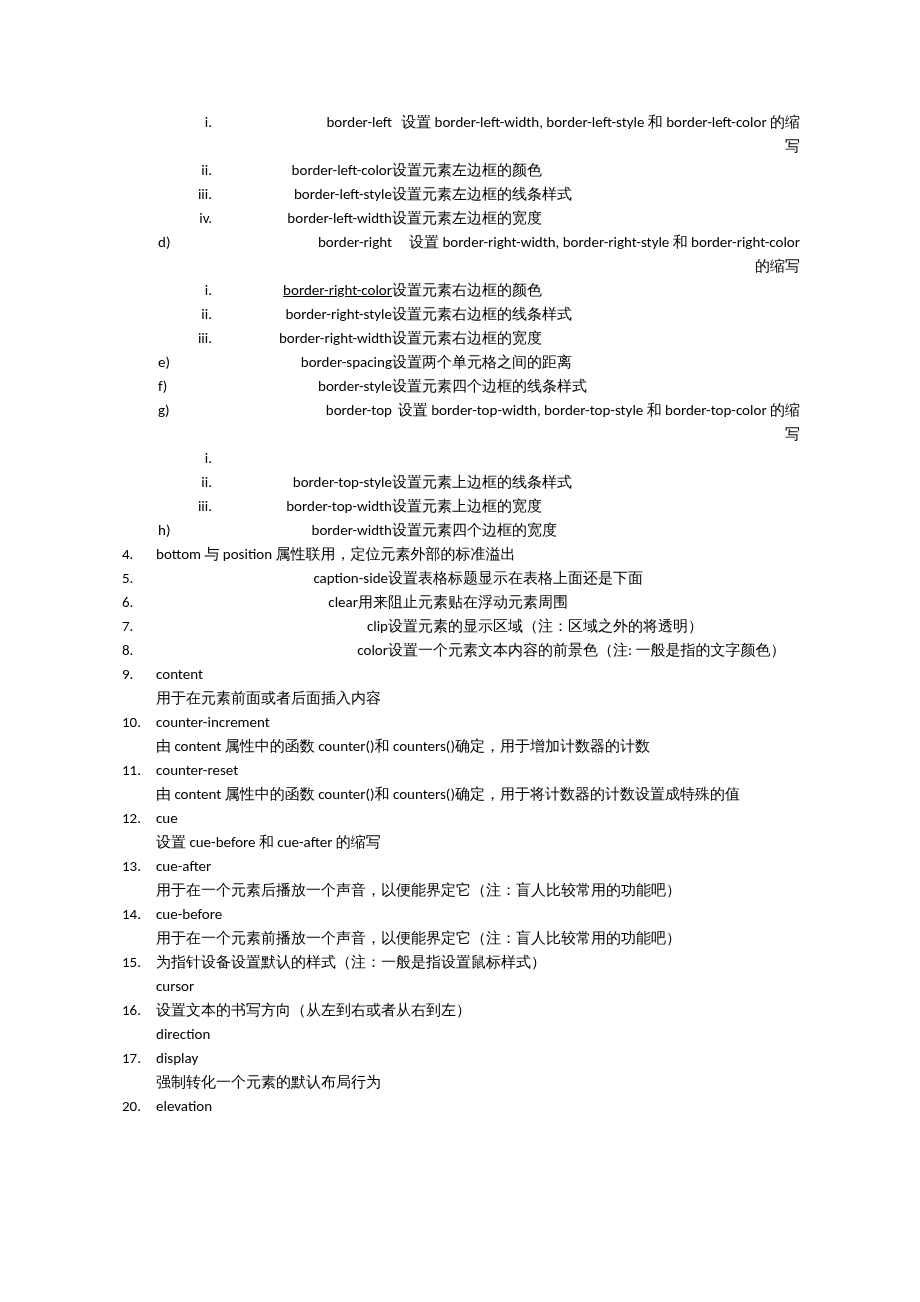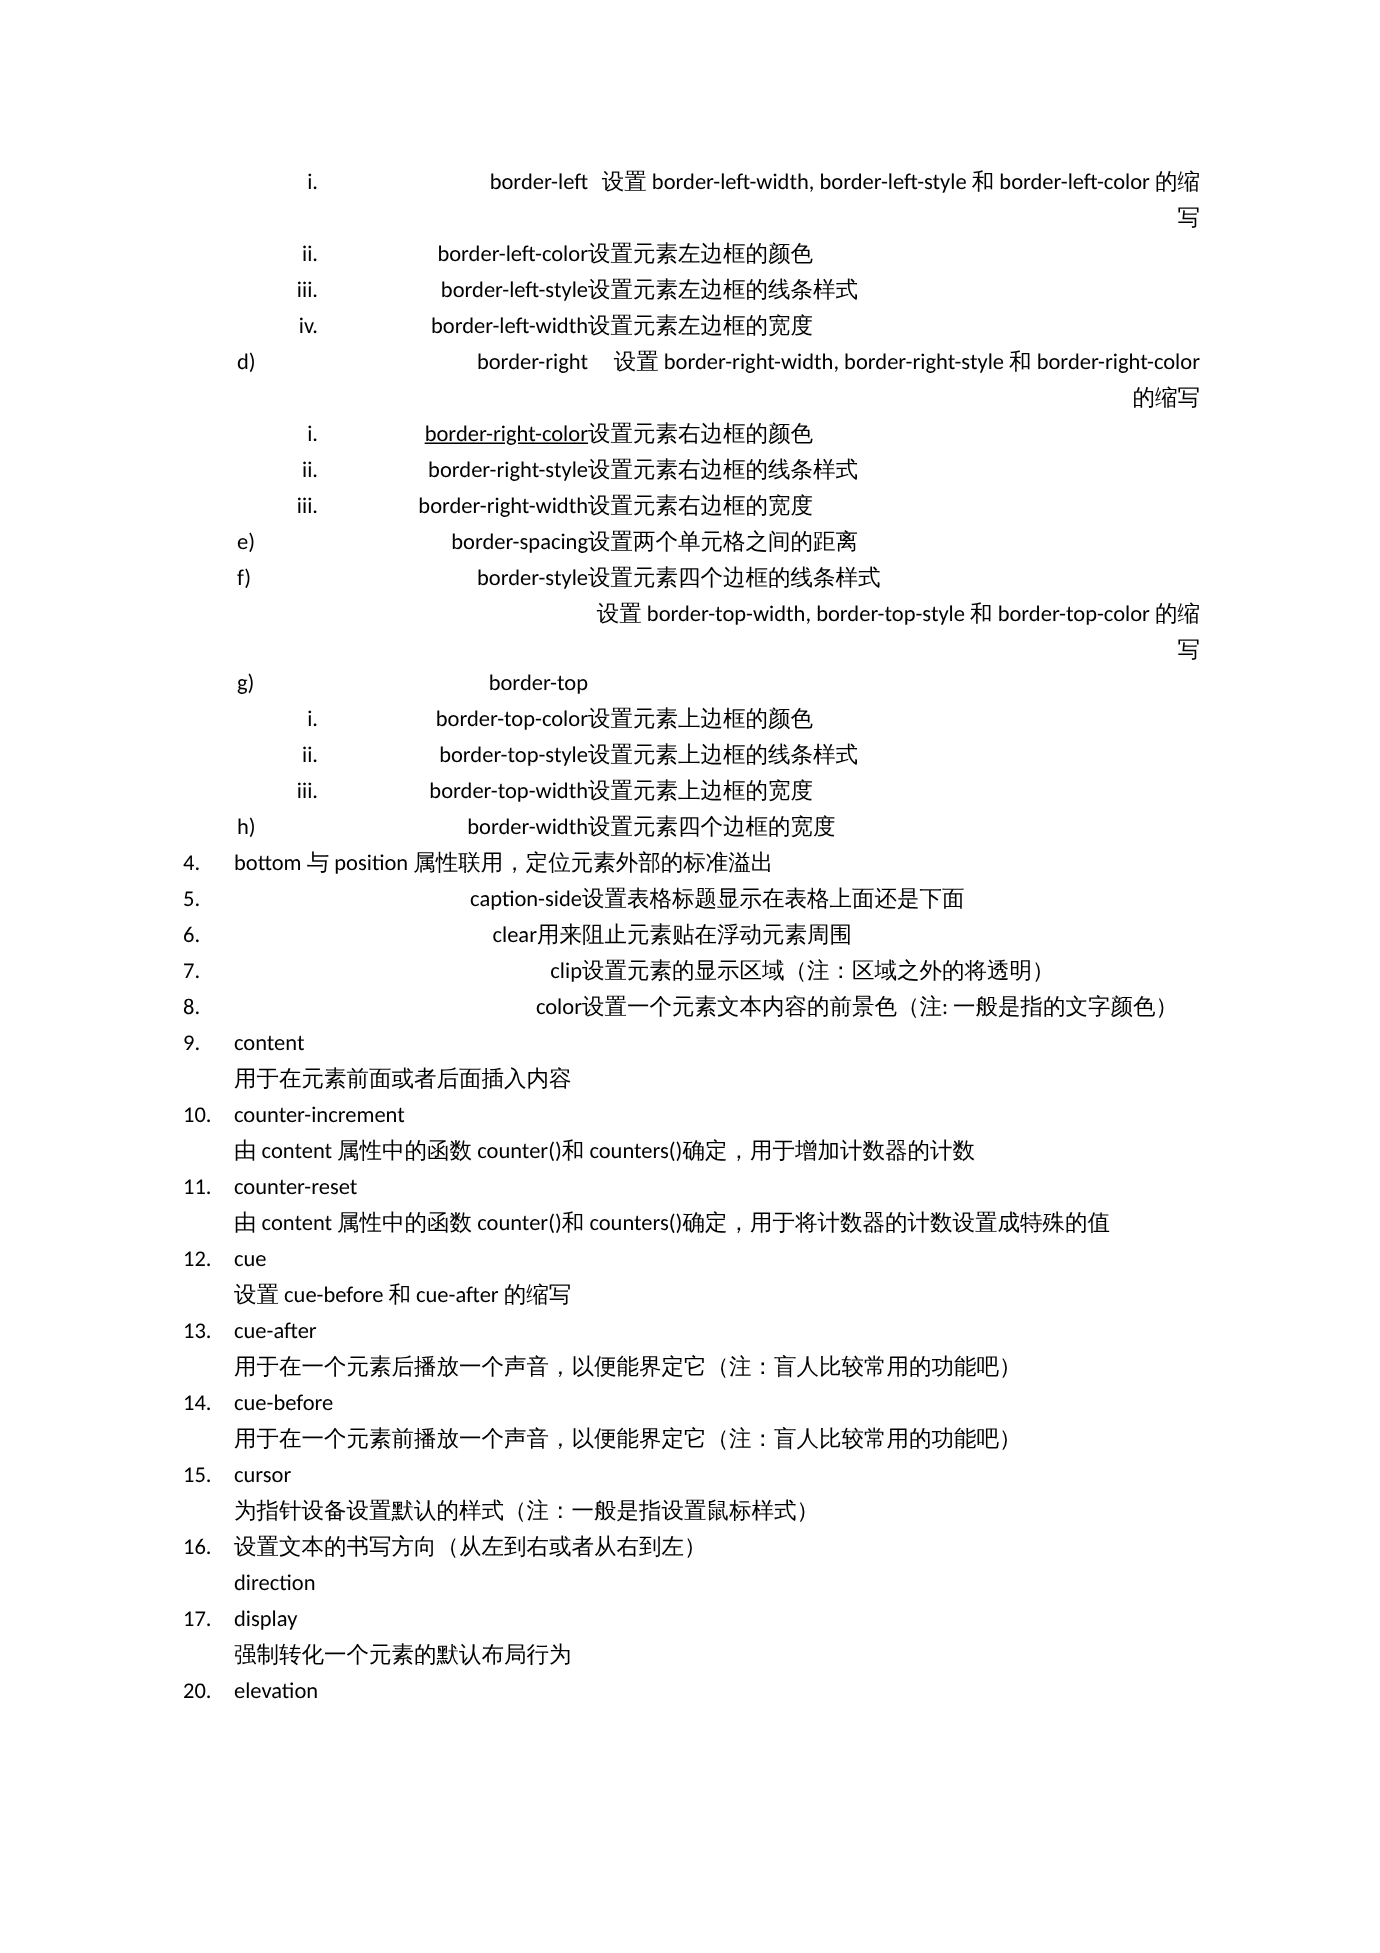--- a/index.html
+++ b/index.html
@@ -112,32 +112,28 @@
   <div class="content-col term-desc">
     <span class="term" style="min-width:194px; flex:0 0 194px;">border-style</span>
     <span>设置元素四个边框的线条样式</span>
   </div>
 </div>
 
 <div class="row" style="padding-left:18px;">
   <div class="marker" style="width:26px; padding-right:14px;">g)</div>
   <div class="content-col">
     <div class="term-desc">
-      <span class="term" style="min-width:194px; flex:0 0 194px;margin-top:46px;">border-top</span>
+      <span class="term" style="min-width:194px; flex:0 0 194px;">border-top</span>
       <span>设置 border-top-width, border-top-style  和 border-top-color 的缩写</span>
     </div>
   </div>
 </div>
 
 <div class="row" style="padding-left:42px;">
   <div class="marker" style="width:30px; text-align:right; padding-right:20px;">i.</div>
-  <div class="content-col term-desc">
-    <span class="term" style="min-width:160px; flex:0 0 160px;">border-top-color</span>
-    <span>设置元素上边框的颜色</span>
-  </div>
 </div>
 <div class="row" style="padding-left:42px;">
   <div class="marker" style="width:30px; text-align:right; padding-right:20px;">ii.</div>
   <div class="content-col term-desc">
     <span class="term" style="min-width:160px; flex:0 0 160px;">border-top-style</span>
     <span>设置元素上边框的线条样式</span>
   </div>
 </div>
 <div class="row" style="padding-left:42px;">
   <div class="marker" style="width:30px; text-align:right; padding-right:20px;">iii.</div>
@@ -238,22 +234,22 @@
   <div class="marker" style="width:24px; padding-right:10px;">14.</div>
   <div class="content-col">
     <div>cue-before</div>
     <div>用于在一个元素前播放一个声音，以便能界定它（注：盲人比较常用的功能吧）</div>
   </div>
 </div>
 
 <div class="row" style="margin-left:-18px;">
   <div class="marker" style="width:24px; padding-right:10px;">15.</div>
   <div class="content-col">
+    <div>为指针设备设置默认的样式（注：一般是指设置鼠标样式）</div>
     <div>cursor</div>
-    <div>为指针设备设置默认的样式（注：一般是指设置鼠标样式）</div>
   </div>
 </div>
 
 <div class="row" style="margin-left:-18px;">
   <div class="marker" style="width:24px; padding-right:10px;">16.</div>
   <div class="content-col">
     <div>设置文本的书写方向（从左到右或者从右到左）</div>
     <div>direction</div>
   </div>
 </div>

